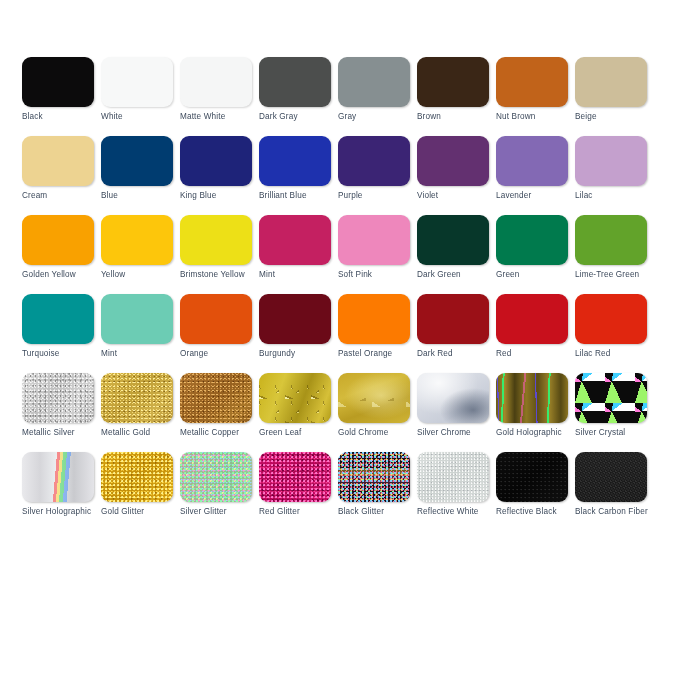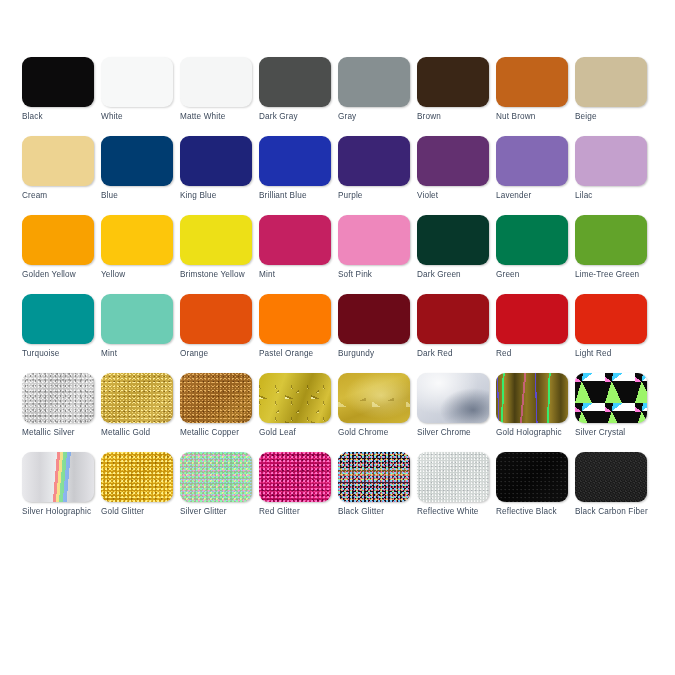--- a/index.html
+++ b/index.html
@@ -299,54 +299,54 @@
       </div>
       <div class="swatch-cell">
         <div class="swatch-chip" style="background-color: rgb(108, 204, 180);"></div>
         <div class="swatch-label">Mint</div>
       </div>
       <div class="swatch-cell">
         <div class="swatch-chip" style="background-color: rgb(226, 80, 12);"></div>
         <div class="swatch-label">Orange</div>
       </div>
       <div class="swatch-cell">
+        <div class="swatch-chip" style="background-color: rgb(107, 10, 24);"></div>
+        <div class="swatch-label">Burgundy</div>
+      </div>
+      <div class="swatch-cell">
         <div class="swatch-chip" style="background-color: rgb(252, 122, 0);"></div>
         <div class="swatch-label">Pastel Orange</div>
       </div>
       <div class="swatch-cell">
-        <div class="swatch-chip" style="background-color: rgb(107, 10, 24);"></div>
-        <div class="swatch-label">Burgundy</div>
-      </div>
-      <div class="swatch-cell">
         <div class="swatch-chip" style="background-color: rgb(155, 16, 23);"></div>
         <div class="swatch-label">Dark Red</div>
       </div>
       <div class="swatch-cell">
         <div class="swatch-chip" style="background-color: rgb(200, 16, 28);"></div>
         <div class="swatch-label">Red</div>
       </div>
       <div class="swatch-cell">
         <div class="swatch-chip" style="background-color: rgb(224, 38, 15);"></div>
-        <div class="swatch-label">Light Red</div>
+        <div class="swatch-label">Lilac Red</div>
       </div>
       <div class="swatch-cell">
         <div class="swatch-chip tex-metal-silver" style="background-color: rgb(196, 196, 196);"></div>
         <div class="swatch-label">Metallic Silver</div>
       </div>
       <div class="swatch-cell">
         <div class="swatch-chip tex-metal-gold" style="background-color: rgb(198, 166, 62);"></div>
         <div class="swatch-label">Metallic Gold</div>
       </div>
       <div class="swatch-cell">
         <div class="swatch-chip tex-metal-copper" style="background-color: rgb(156, 102, 35);"></div>
         <div class="swatch-label">Metallic Copper</div>
       </div>
       <div class="swatch-cell">
         <div class="swatch-chip tex-gold-leaf" style="background-color: rgb(196, 171, 30);"></div>
-        <div class="swatch-label">Gold Leaf</div>
+        <div class="swatch-label">Green Leaf</div>
       </div>
       <div class="swatch-cell">
         <div class="swatch-chip tex-gold-chrome" style="background-color: rgb(199, 168, 43);"></div>
         <div class="swatch-label">Gold Chrome</div>
       </div>
       <div class="swatch-cell">
         <div class="swatch-chip tex-silver-chrome" style="background-color: rgb(214, 218, 225);"></div>
         <div class="swatch-label">Silver Chrome</div>
       </div>
       <div class="swatch-cell">

